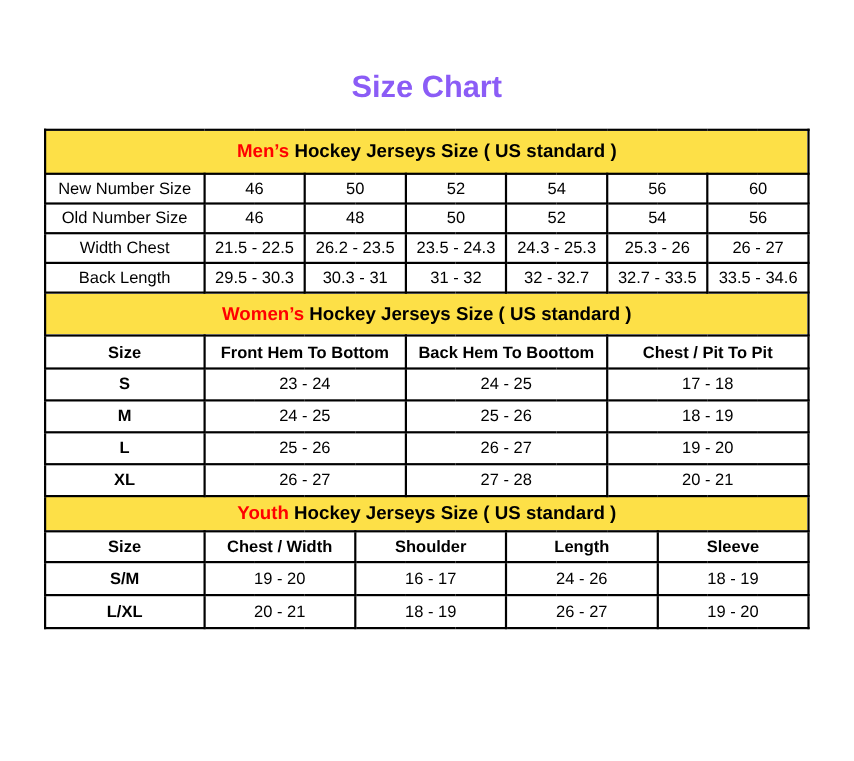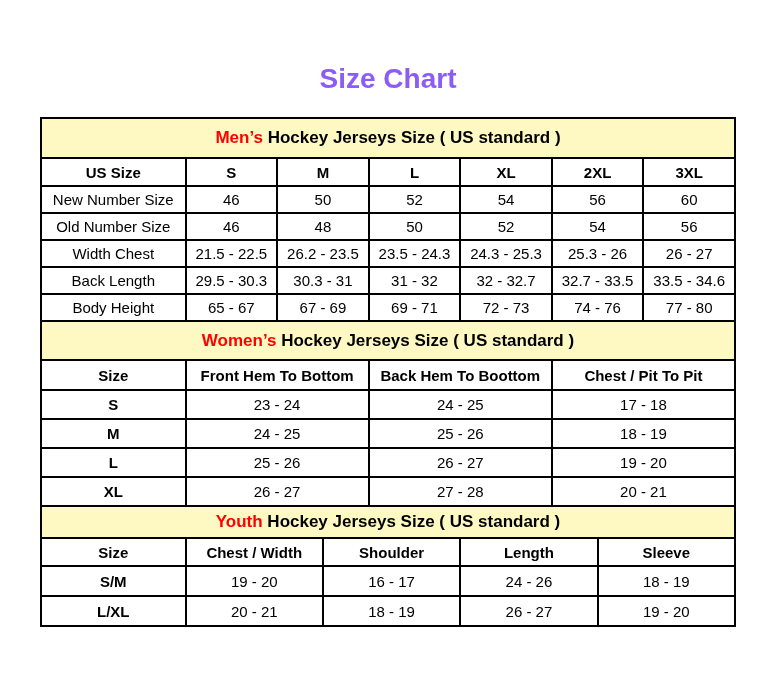--- a/index.html
+++ b/index.html
@@ -29,21 +29,21 @@
   table.size-chart td, table.size-chart th {
     border: 2px solid #000000;
     text-align: center;
     vertical-align: middle;
     padding: 1px 2px;
     font-size: 15px;
     overflow: hidden;
     white-space: nowrap;
   }
   tr.banner td {
-    background: #fef9c3;
+    background: #fde047;
     font-weight: bold;
     font-size: 17px;
     text-align: center;
   }
   tr.banner .accent { color: #FF0000; }
   tr.b-mens td   { height: 36px; }
   tr.b-womens td { height: 35px; }
   tr.b-youth td  { height: 28px; }
   tr.hdr th { font-weight: bold; }
   tr.h-mens th   { height: 24px; }
@@ -82,29 +82,20 @@
           <col style="width:6.597%">
         <col style="width:6.597%">
           <col style="width:6.597%">
           <col style="width:6.597%">
       </colgroup>
 
       <tbody>
           <tr class="banner b-mens">
         <td colspan="13"><span class="accent">Men’s</span><span> Hockey Jerseys Size ( US standard )</span></td>
       </tr>
-      <tr class="hdr h-mens">
-        <th>US Size</th>
-        <th colspan="2">S</th>
-        <th colspan="2">M</th>
-        <th colspan="2">L</th>
-        <th colspan="2">XL</th>
-        <th colspan="2">2XL</th>
-        <th colspan="2">3XL</th>
-      </tr>
       <tr class="r-mens">
         <td class="lbl-plain">New Number Size</td>
         <td colspan="2">46</td>
         <td colspan="2">50</td>
         <td colspan="2">52</td>
         <td colspan="2">54</td>
         <td colspan="2">56</td>
         <td colspan="2">60</td>
       </tr>
       <tr class="r-mens">
@@ -126,29 +117,20 @@
         <td colspan="2">26 - 27</td>
       </tr>
       <tr class="r-mens">
         <td class="lbl-plain">Back Length</td>
         <td colspan="2">29.5 - 30.3</td>
         <td colspan="2">30.3 - 31</td>
         <td colspan="2">31 - 32</td>
         <td colspan="2">32 - 32.7</td>
         <td colspan="2">32.7 - 33.5</td>
         <td colspan="2">33.5 - 34.6</td>
-      </tr>
-      <tr class="r-mens">
-        <td class="lbl-plain">Body Height</td>
-        <td colspan="2">65 - 67</td>
-        <td colspan="2">67 - 69</td>
-        <td colspan="2">69 - 71</td>
-        <td colspan="2">72 - 73</td>
-        <td colspan="2">74 - 76</td>
-        <td colspan="2">77 - 80</td>
       </tr>
 
       <tr class="banner b-womens">
         <td colspan="13"><span class="accent">Women’s</span><span> Hockey Jerseys Size ( US standard )</span></td>
       </tr>
       <tr class="hdr h-womens">
         <th>Size</th>
         <th colspan="4">Front Hem To Bottom</th>
         <th colspan="4"><span>Back Hem To </span><span class="sq">Boottom</span></th>
         <th colspan="4">Chest / Pit To Pit</th>

